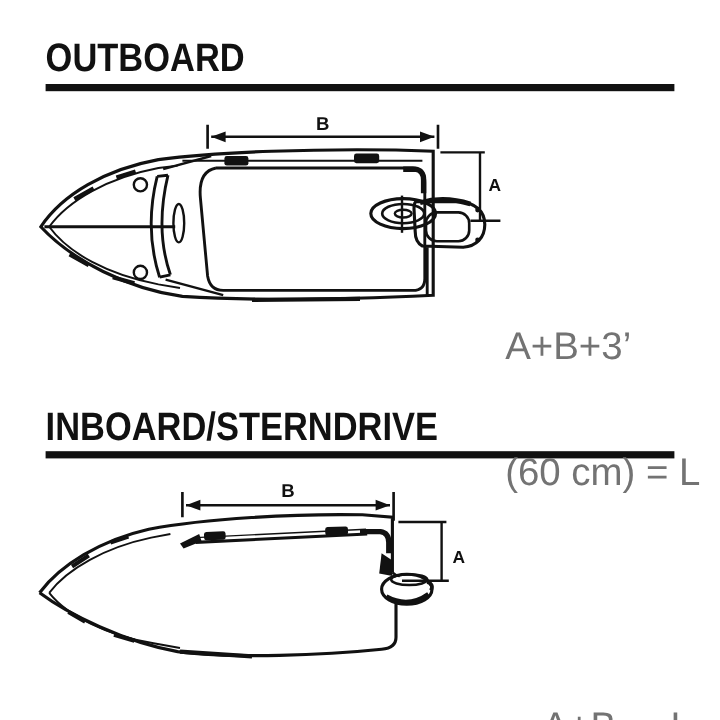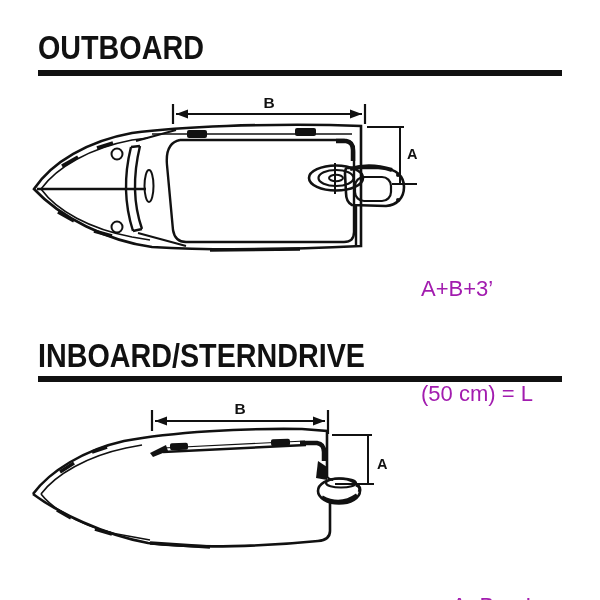--- a/index.html
+++ b/index.html
@@ -15,21 +15,21 @@
     transform:scaleX(0.87);transform-origin:left center;
   }
   .title.t1{top:31px;}
   .title.t2{top:339px;}
   .rule{
     position:absolute;left:38px;width:524px;height:6px;background:#111111;
   }
   .rule.r1{top:70px;}
   .rule.r2{top:376px;}
   .formula{
-    position:absolute;color:#a21caf;font-size:22px;line-height:35px;
+    position:absolute;color:#737373;font-size:32px;line-height:35px;
     font-weight:400;white-space:pre;letter-spacing:0;
   }
   .formula.f1{left:421px;top:201px;}
   .formula.f2{left:452px;top:518px;}
   svg.diagram{position:absolute;left:0;top:0;}
   .ink{stroke:#111111;fill:none;}
   .fillink{fill:#111111;stroke:none;}
   text.dim{
     font-family:"Liberation Sans","DejaVu Sans",sans-serif;
     font-weight:600;fill:#111111;stroke:none;
@@ -39,21 +39,21 @@
 <body>
 
 <h1 class="title t1">OUTBOARD</h1>
 <div class="rule r1"></div>
 
 <h1 class="title t2">INBOARD/STERNDRIVE</h1>
 <div class="rule r2"></div>
 
 <div class="formula f1">
   <div>A+B+3’</div>
-  <div>(50 cm) = L</div>
+  <div>(60 cm) = L</div>
 </div>
 
 <div class="formula f2">
   <div>A+B  = L</div>
 </div>
 
 <svg class="diagram" width="600" height="600" viewBox="0 0 600 600">
 
   <g>
 

